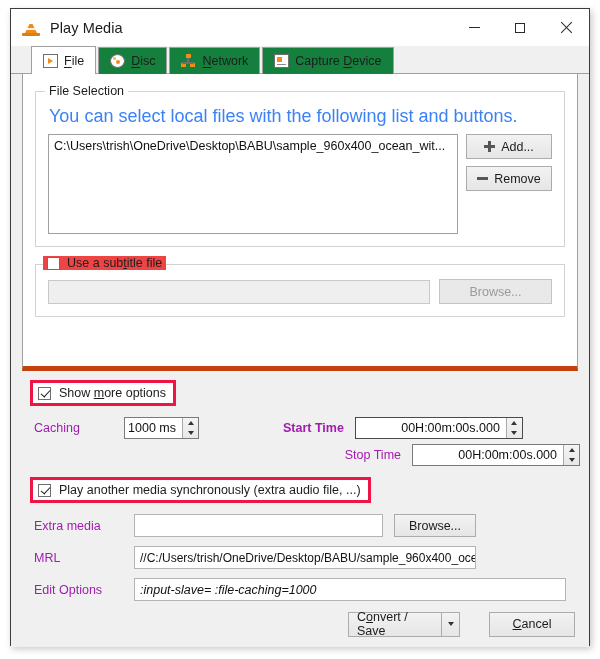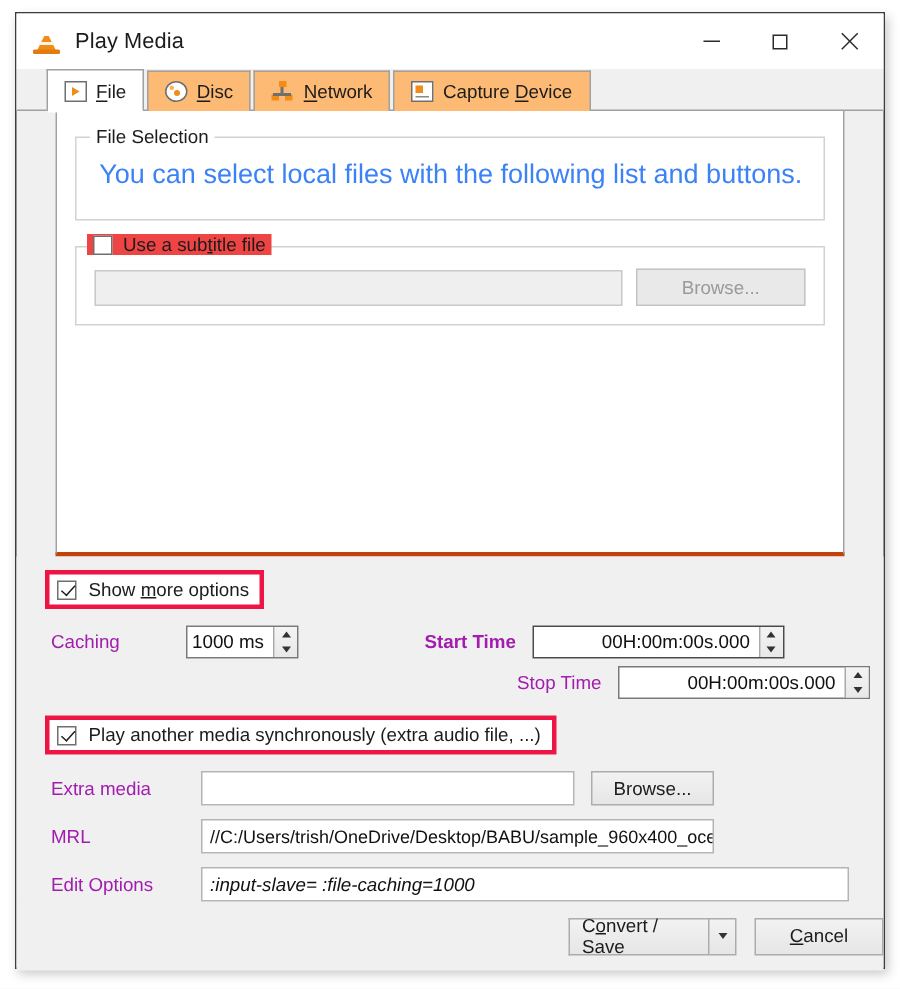--- a/index.html
+++ b/index.html
@@ -100,21 +100,21 @@
   }
   .tab {
     height: 27px;
     display: flex; align-items: center;
     gap: 6px;
     padding: 0 11px;
     font-size: 12.5px;
     color: #1c1c1c;
     border: 1px solid #a0a0a0;
     border-bottom: none;
-    background: #fdba74;
+    background: #15803d;
     margin-right: 2px;
     position: relative; z-index: 2;
   }
   .tab.active {
     background: #ffffff;
     height: 28px;
     z-index: 3;
   }
   .tab.active::after {
     content:""; position:absolute; left:0; right:0; bottom:-1px; height:2px; background:#ffffff;
@@ -164,24 +164,23 @@
     width:9px; height:1.5px; background:#8a8a8a;
   }
 
   
   .tabpage {
     flex: 0 0 auto;
     height: 297px;
     background: #ffffff;
     border-left: 1px solid #a0a0a0;
     border-right: 1px solid #a0a0a0;
-    border-bottom: 3px solid #c2410c;
-    margin: 0 26px;
+    border-bottom: 5px solid #c2410c;
+    margin: 0 11px;
     padding: 10px 12px;
-    text-align: center;
   }
 
   .groupbox {
     border: 1px solid #d2d2d2;
     position: relative;
     padding: 14px 12px 12px;
     margin-top: 7px;
   }
   .groupbox > .gb-title {
     position: absolute;
@@ -325,21 +324,22 @@
     width:0;height:0;border-left:3.5px solid transparent;border-right:3.5px solid transparent;border-top:4px solid #333;
   }
 
   .bottombar {
     flex: 0 0 auto;
     height: 46px;
     background: #f0f0f0;
     display: flex;
     align-items: center;
     justify-content: flex-end;
-    gap: 12px;
+    padding-right: 14px;
+    gap: 29px;
   }
   .splitbtn { display: flex; }
   .splitbtn .btn { border-right: none; width: 93px; }
   .splitarrow {
     width: 19px; height: 25px;
     background: linear-gradient(#f2f2f2,#e6e6e6);
     border: 1px solid #acacac;
     display:flex; align-items:center; justify-content:center;
   }
   .btn-cancel { width: 86px; }
@@ -391,20 +391,35 @@
       <span class="ico ico-cap"></span>
       <span>Capture <u>D</u>evice</span>
     </div>
   </div>
 
   <div class="tabpage">
 
     <div class="groupbox">
       <div class="gb-title">File Selection</div>
       <div class="hint">You can select local files with the following list and buttons.</div>
+      <div class="fileselect-row">
+        <div class="filelist">
+          <div>C:\Users\trish\OneDrive\Desktop\BABU\sample_960x400_ocean_wit...</div>
+        </div>
+        <div class="btncol">
+          <div class="btn">
+            <span class="plus"></span>
+            <span>Add...</span>
+          </div>
+          <div class="btn">
+            <span class="minus"></span>
+            <span>Remove</span>
+          </div>
+        </div>
+      </div>
     </div>
 
     <div class="groupbox" style="margin-top:17px;">
       <div class="gb-title-cb">
         <span class="cb" data-checked="false"></span>
         <span>Use a sub<u>t</u>itle file</span>
       </div>
       <div class="subtitle-row">
         <div class="textin" data-disabled="true">
           <span></span>

